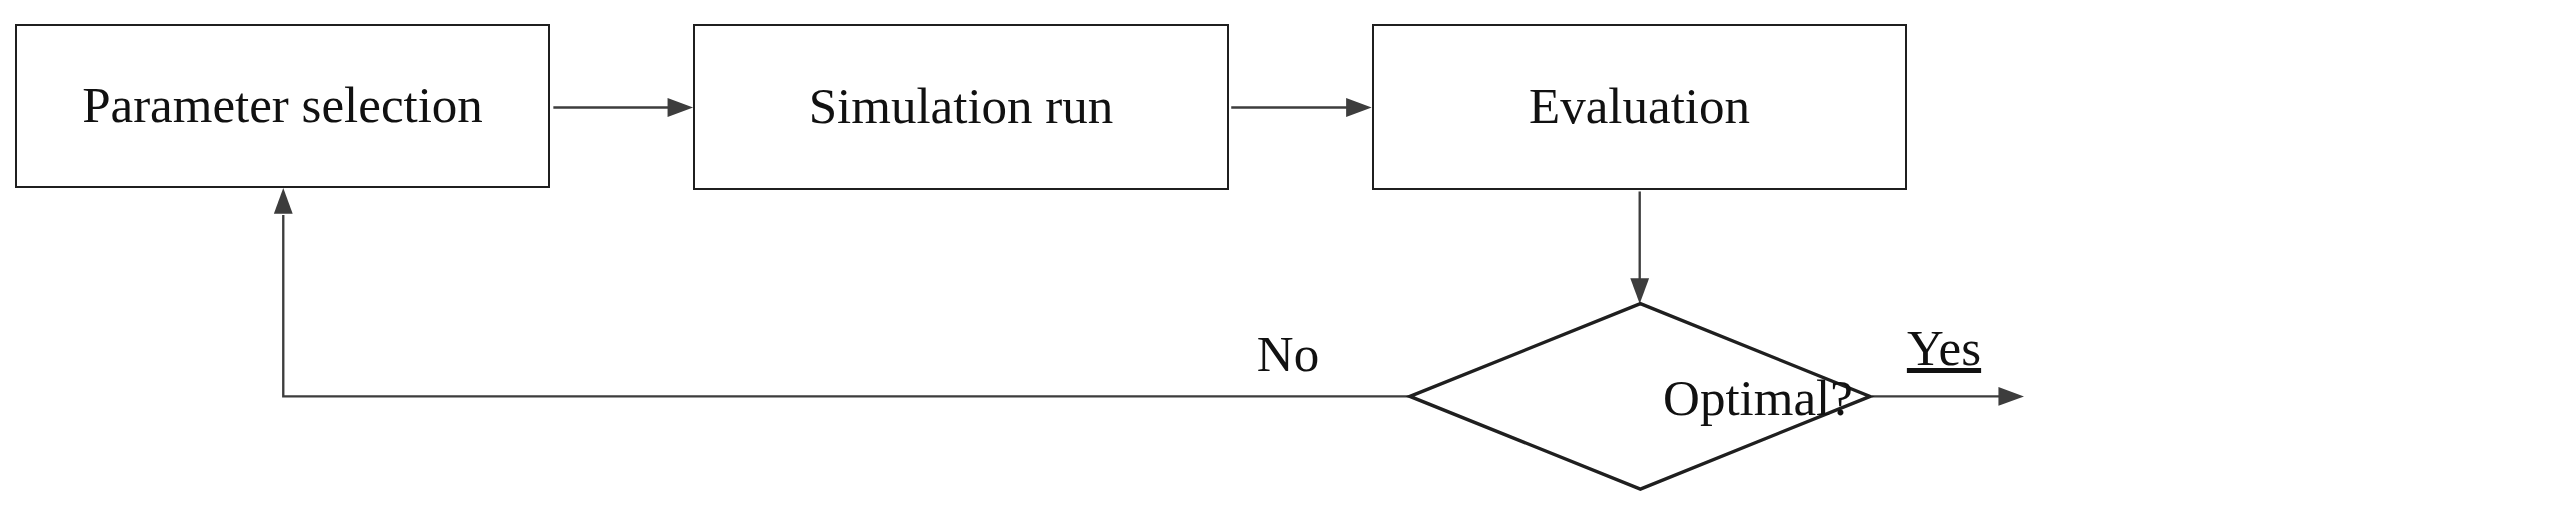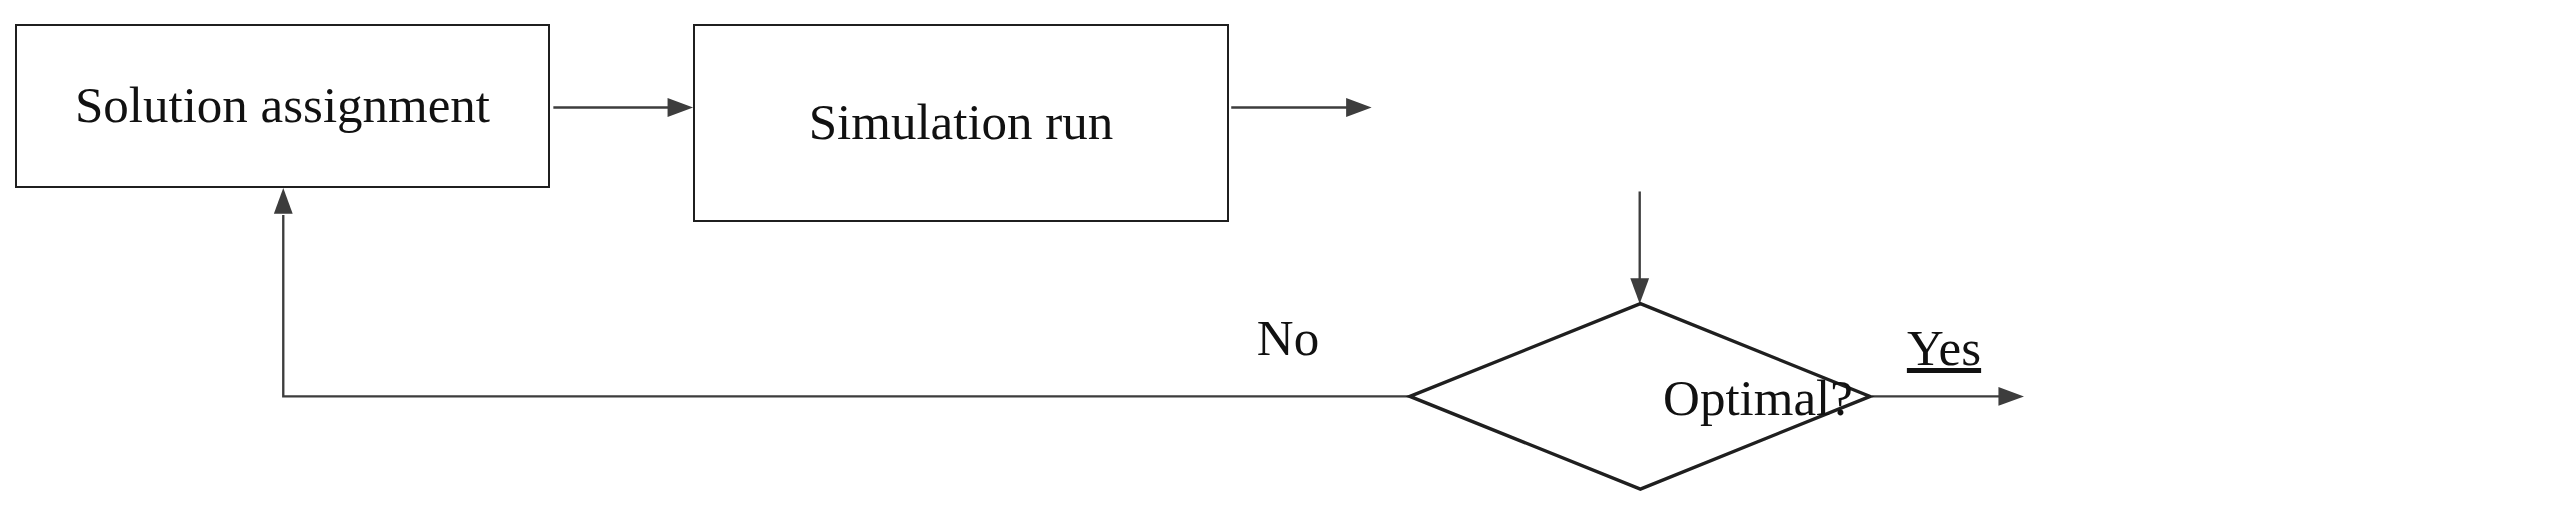--- a/index.html
+++ b/index.html
@@ -34,21 +34,21 @@
     background: #ffffff;
     display: flex;
     align-items: center;
     justify-content: center;
     text-align: center;
     font-size: 51px;
     line-height: 1.32;
     padding: 0 27px;
   }
   .node-parameter   { left: 15px;   top: 24px;  width: 535px; height: 164px; }
-  .node-simulation  { left: 693px; top: 24px;  width: 536px; height: 198px; }
+  .node-simulation  { left: 693px; top: 24px;  width: 536px; height: 166px; }
   .node-evaluation  { left: 1372px; top: 24px;  width: 535px; height: 166px; }
   .node-solution    { left: 2025px; top: 314px; width: 535px; height: 162px; }
   .diamond-shape {
     fill: #ffffff;
     stroke: var(--box-border);
     stroke-width: 5;
     stroke-linejoin: miter;
   }
   .connector {
     stroke: var(--connector);
@@ -59,21 +59,21 @@
     fill: var(--connector);
     stroke: none;
   }
   .float-label {
     position: absolute;
     transform: translate(-50%, -50%);
     font-size: 51px;
     white-space: nowrap;
   }
   .label-optimal { left: 1732px; top: 398px; margin-left: 26px; }
-  .label-no      { left: 1288px; top: 338px; }
+  .label-no      { left: 1288px; top: 354px; }
   .label-yes     { left: 1944px; top: 348px; text-decoration: underline; }
 </style>
 </head>
 <body>
 
 <div class="canvas">
 
   <svg class="wires" viewBox="0 0 3831 774" xmlns="http://www.w3.org/2000/svg">
 
     <line class="connector" x1="822" y1="160" x2="994" y2="160"></line>
@@ -88,27 +88,30 @@
     <line class="connector" x1="2785" y1="590" x2="2975" y2="590"></line>
     <polygon class="arrowhead" points="3011,590 2973,576 2973,604"></polygon>
 
     <polyline class="connector" points="2097,590 420,590 420,320"></polyline>
     <polygon class="arrowhead" points="420,280 406,318 434,318"></polygon>
 
     <polygon class="diamond-shape" points="2097,590 2440,452 2782,590 2440,728"></polygon>
   </svg>
 
   <div class="node node-parameter">
-    <span>Solution assignment</span>
+    <span>Parameter selection</span>
   </div>
 
   <div class="node node-simulation">
     <span>Simulation run</span>
   </div>
 
+  <div class="node node-evaluation">
+    <span>Evaluation</span>
+  </div>
 
 
   <div class="float-label label-optimal">
     <span>Optimal?</span>
   </div>
 
   <div class="float-label label-no">
     <span>No</span>
   </div>
 

